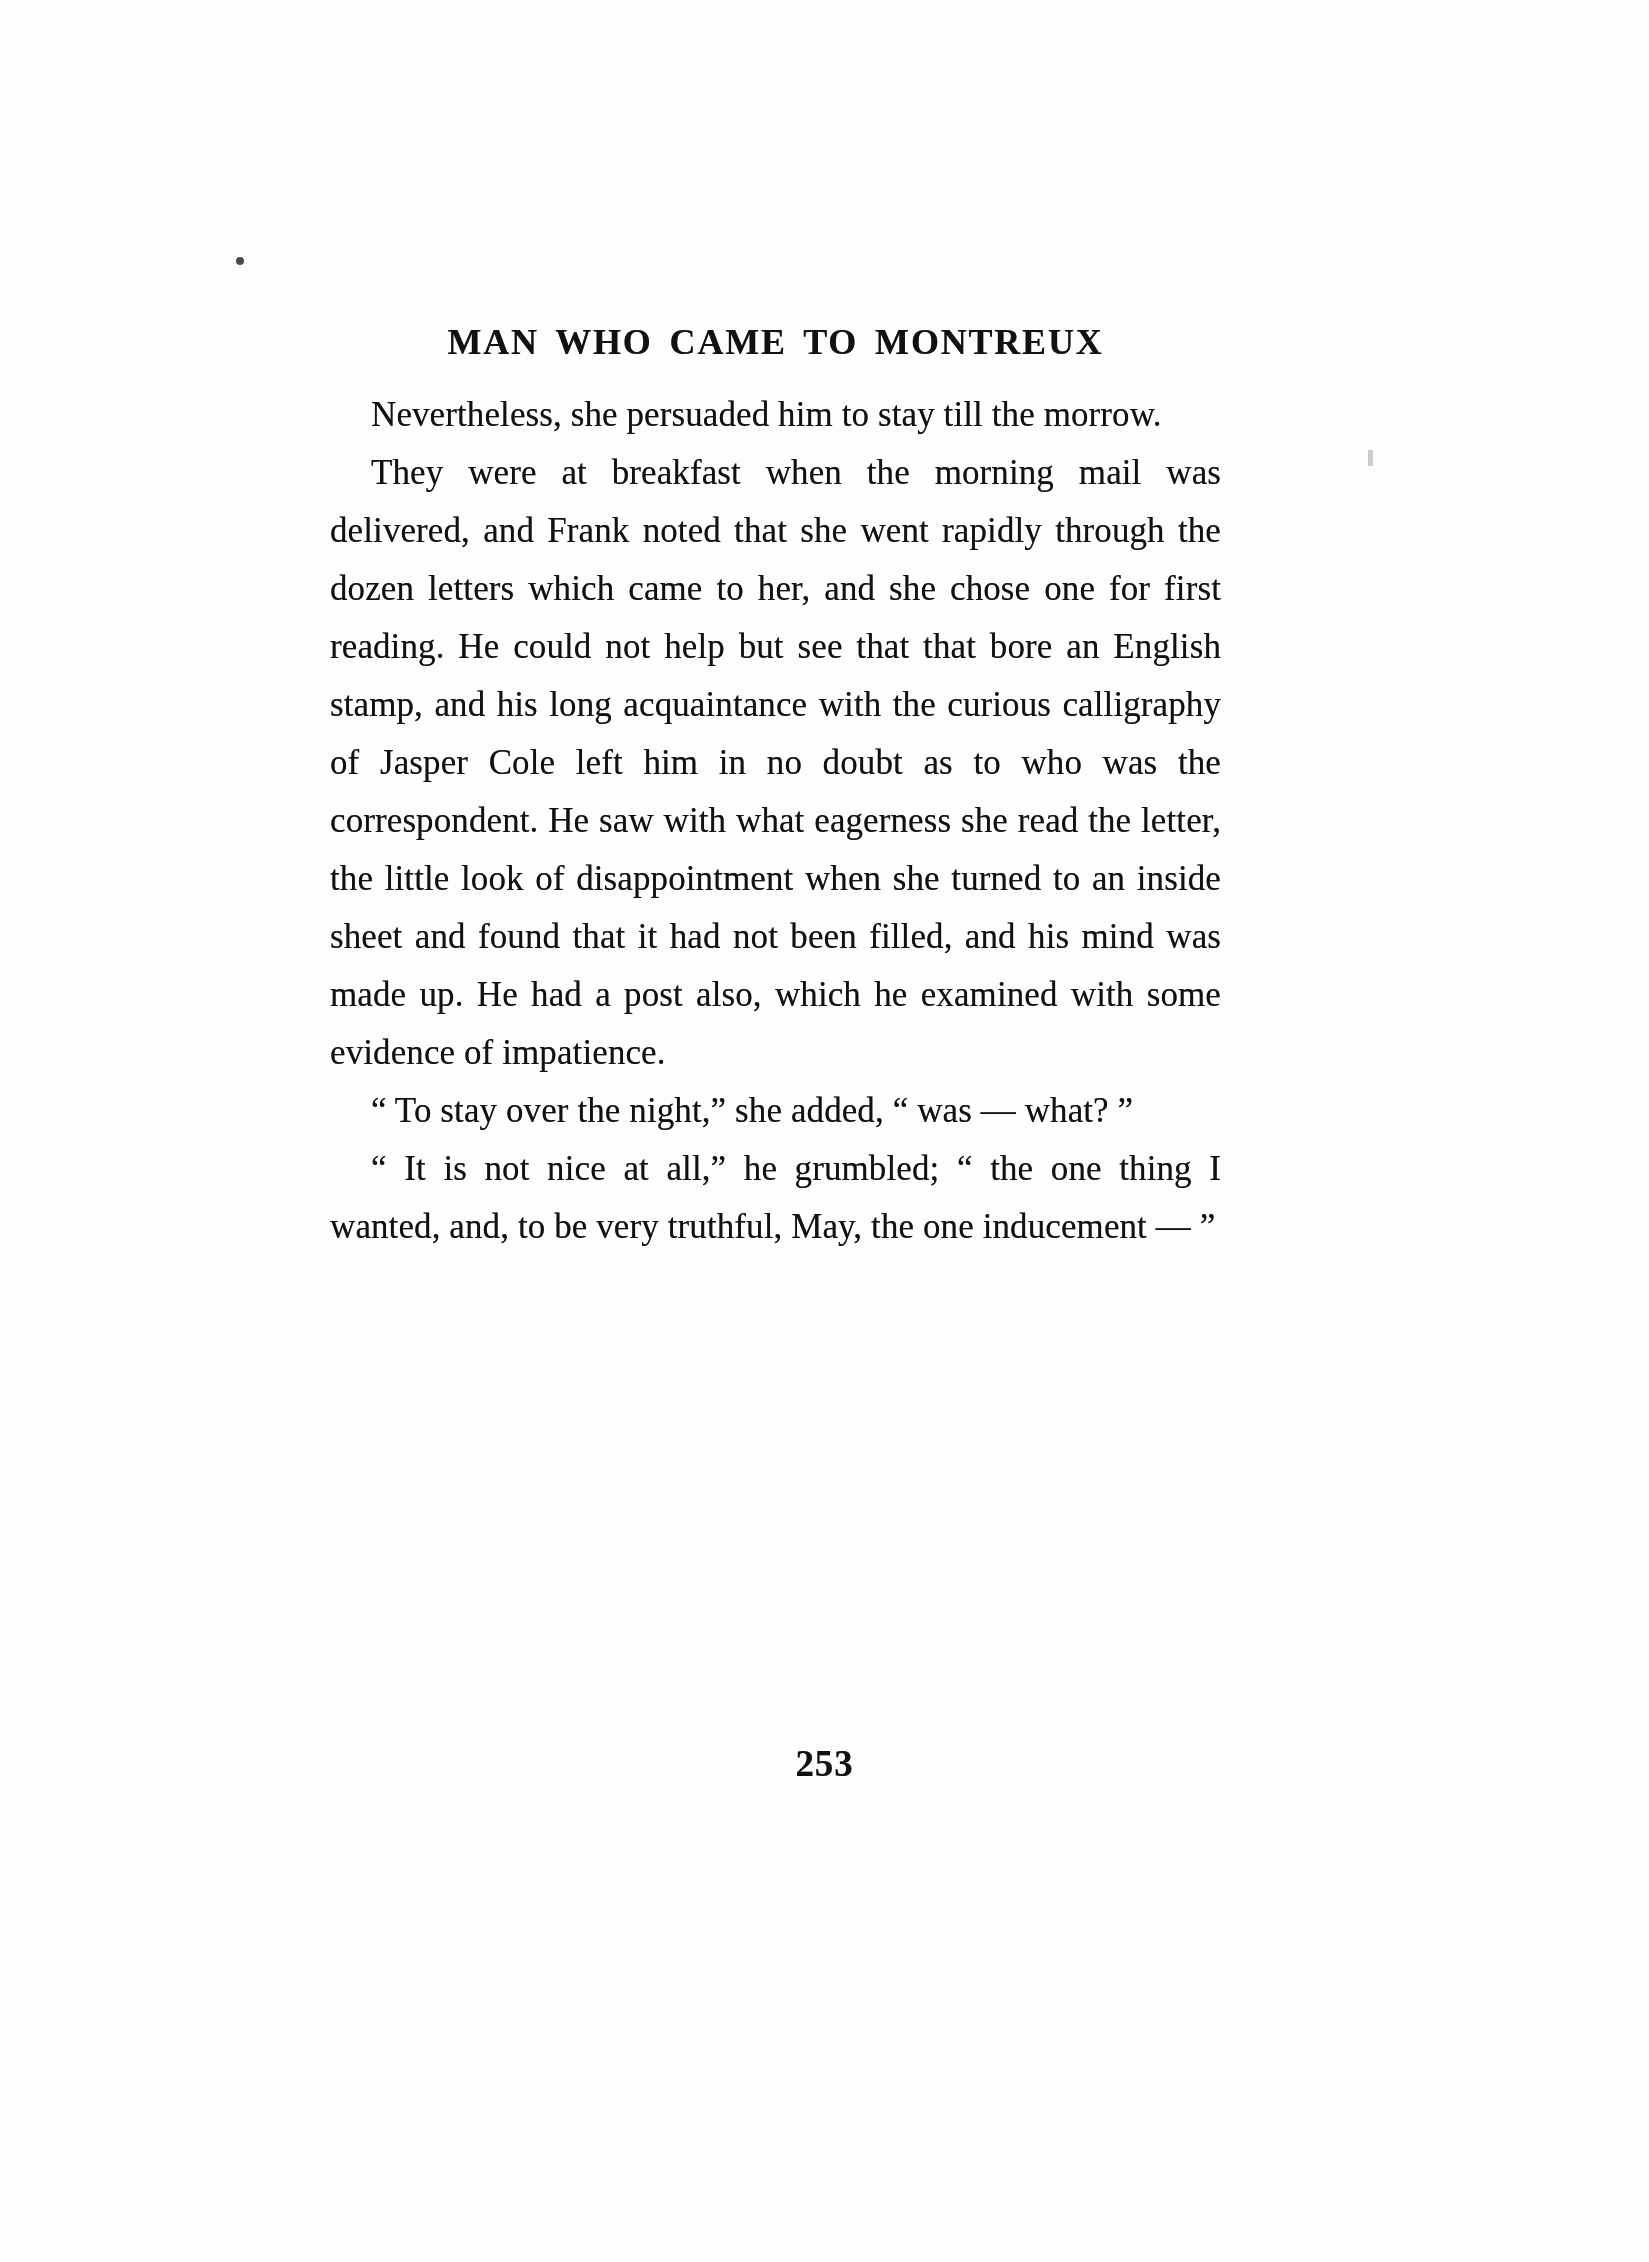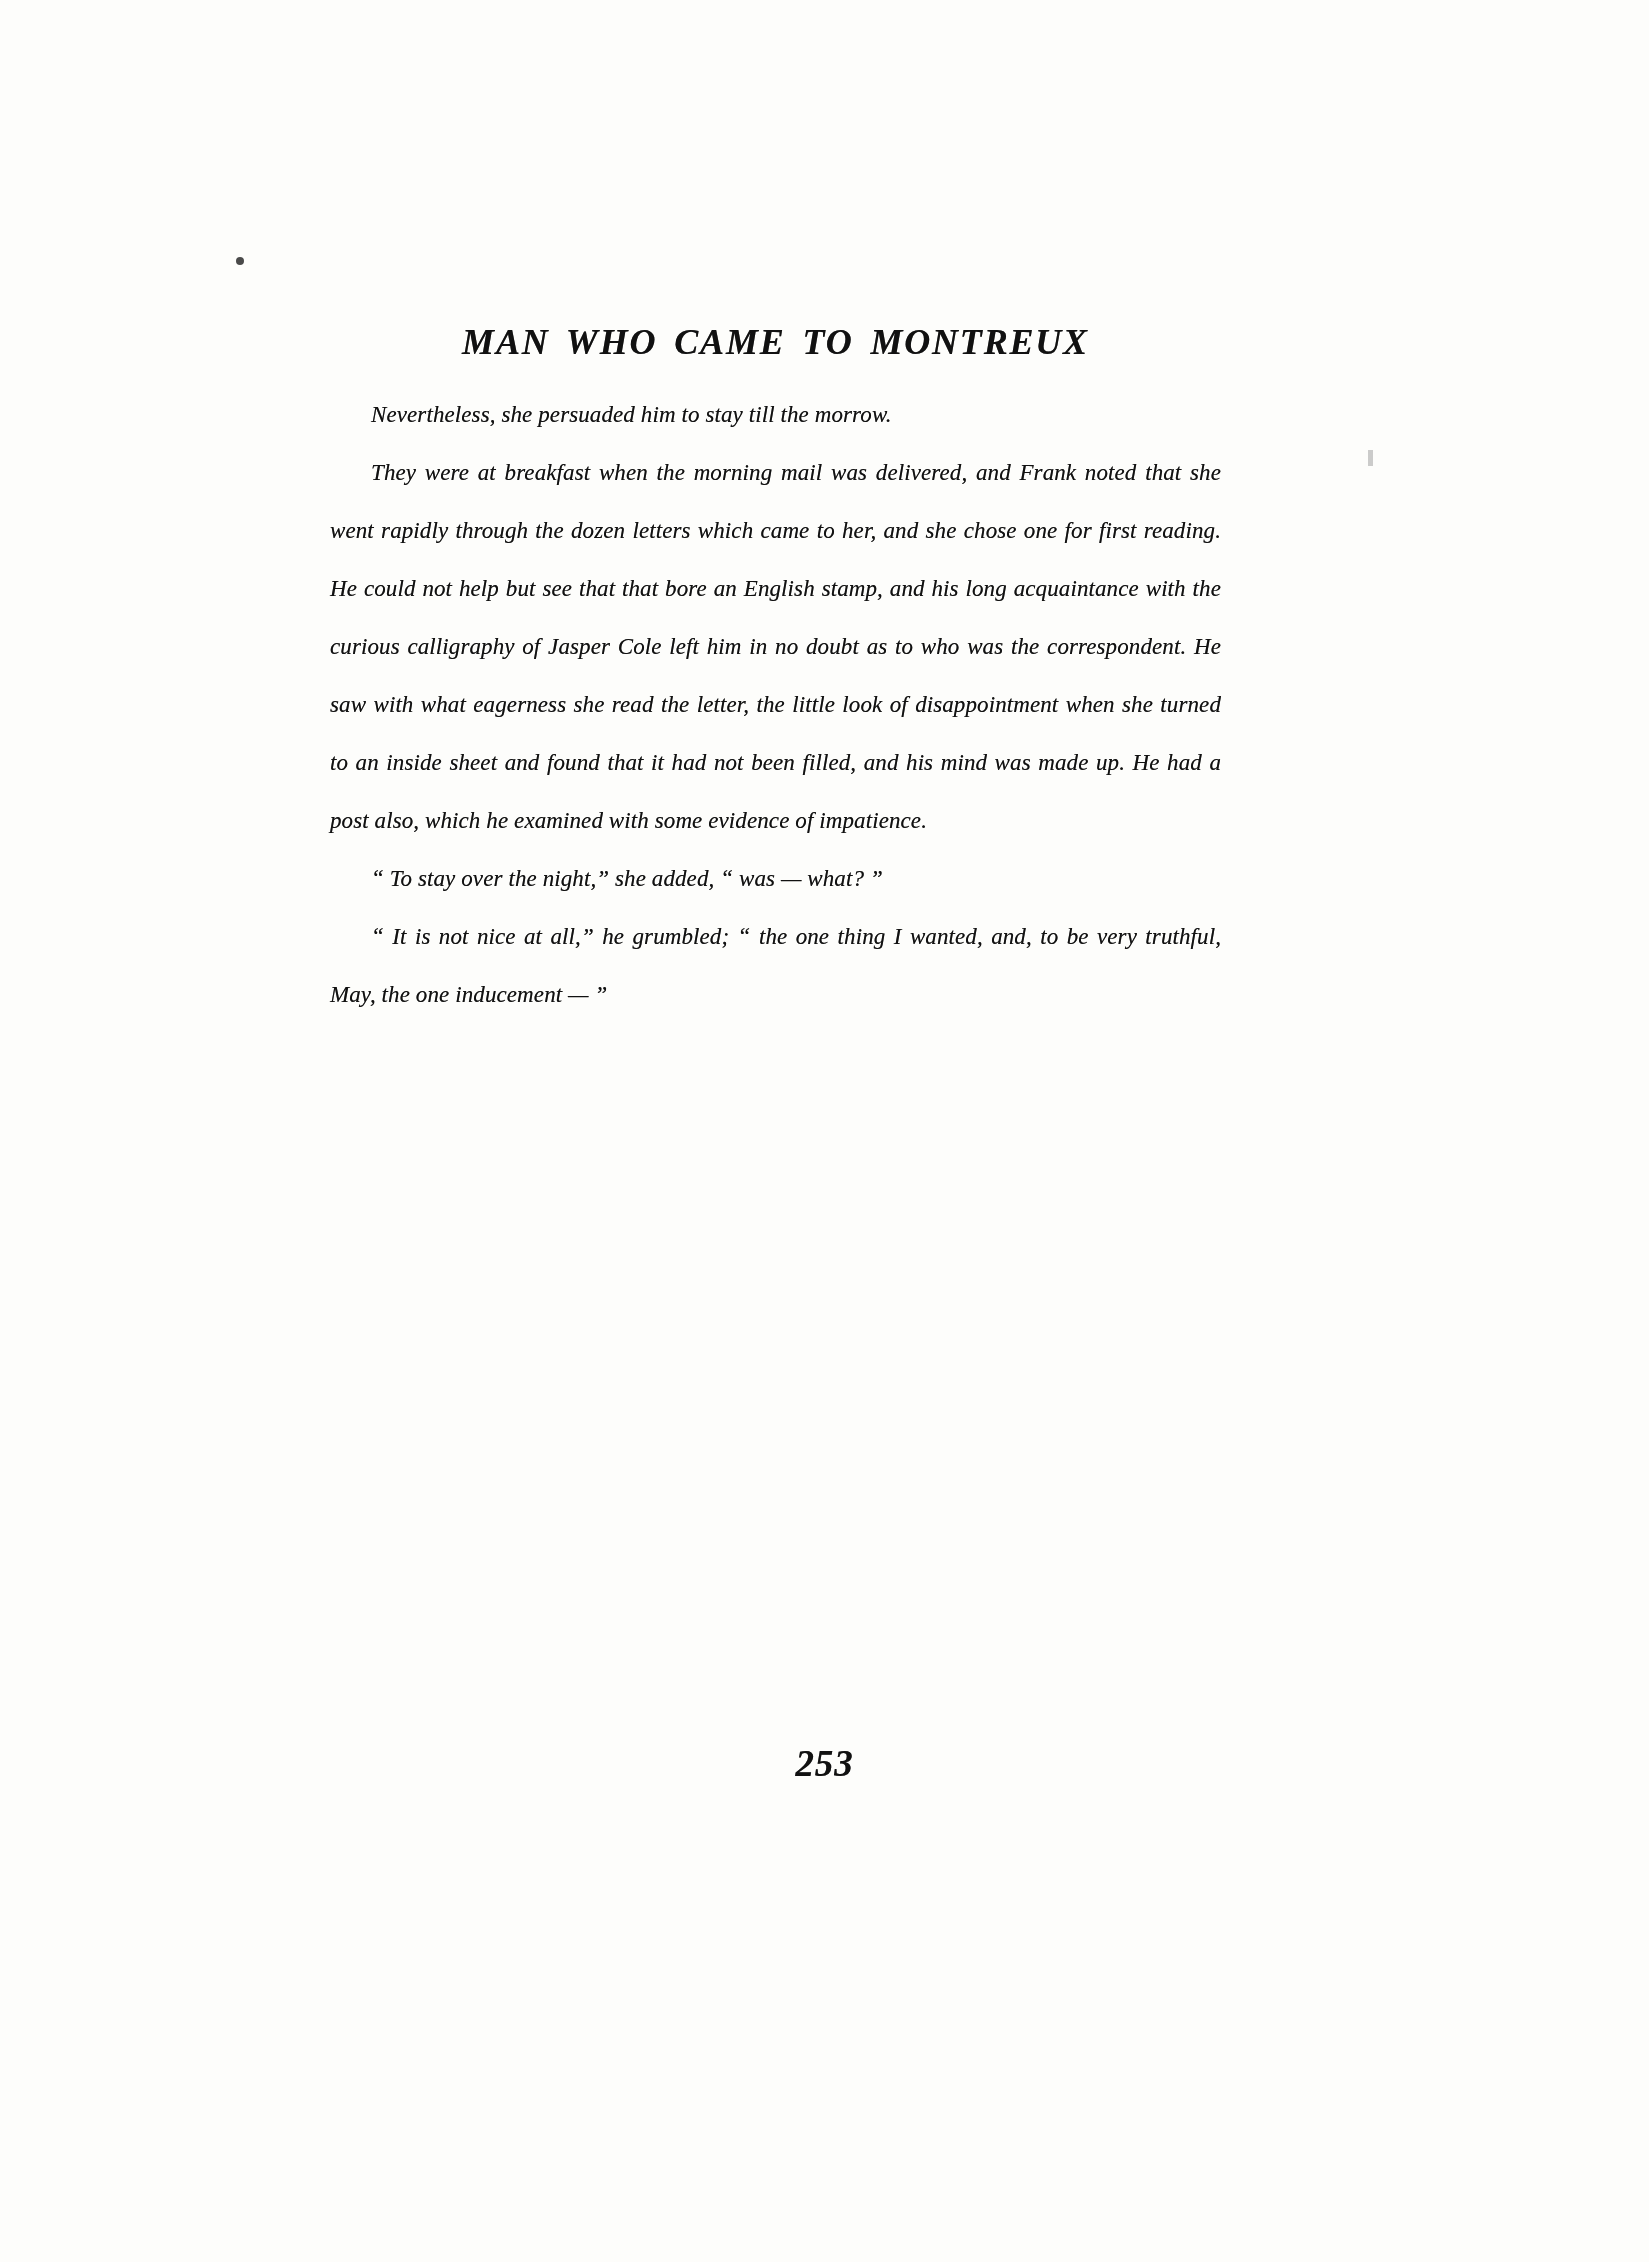--- a/index.html
+++ b/index.html
@@ -44,42 +44,41 @@
   .running-head {
     font-size: 36px;
     letter-spacing: 1.8px;
     word-spacing: 6.2px;
     text-align: center;
     margin: 0 0 23px 0;
     white-space: nowrap;
   }
   p.body {
     margin: 0;
-    font-size: 23px;
+    font-size: 35px;
     line-height: 58px;
     text-align: justify;
     text-justify: inter-word;
     text-indent: 41px;
     letter-spacing: 0.1px;
   }
   .folio {
     position: absolute;
     left: 0;
     right: 0;
     top: 1742px;
     text-align: center;
     font-size: 37px;
     font-weight: bold;
     letter-spacing: 0.9px;
     font-family: "Liberation Serif", serif;
   }
   
   .inky {
     text-shadow: 0 0 0.4px rgba(0,0,0,0.55);
-    font-style: italic;
   }
 </style>
 </head>
 <body>
 
 <div class="page">
 
   <div class="speck"></div>
   <div class="speck2"></div>
 

